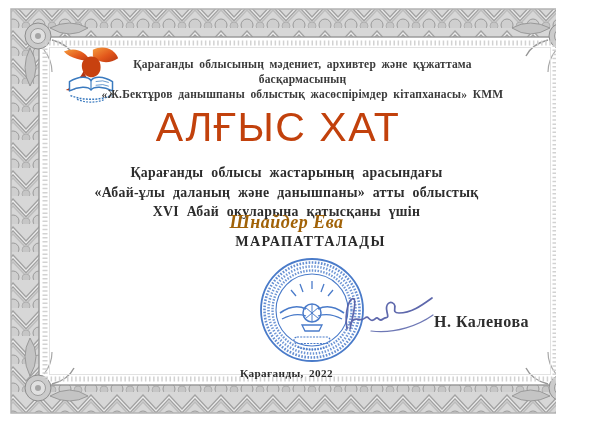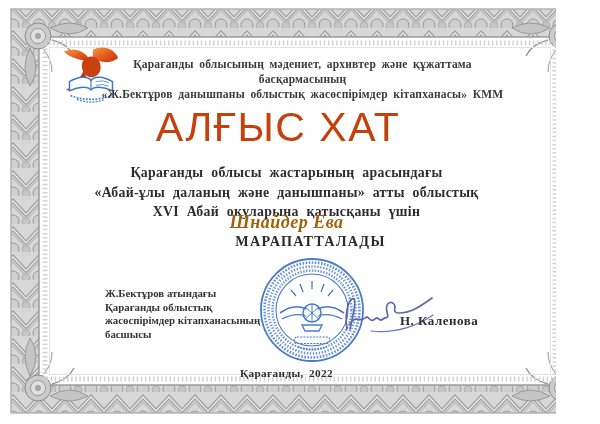--- a/index.html
+++ b/index.html
@@ -12,21 +12,21 @@
           font-size:11.5px;font-weight:700;line-height:15px;color:#3a3a3a;
           word-spacing:2.5px;letter-spacing:.2px;}
   .title{left:0;right:0;top:104px;text-align:center;
          font-family:"Liberation Sans",sans-serif;font-size:41px;font-weight:400;
          color:#c2410c;letter-spacing:1.5px;}
   .body-text{top:163px;font-size:13.8px;font-weight:700;line-height:19.5px;
              color:#2d2d2d;word-spacing:4px;letter-spacing:.3px;}
   .recipient{top:212px;font-size:18px;font-weight:700;font-style:italic;color:#a16207;letter-spacing:.5px;}
   .award{top:233px;font-size:14.2px;font-weight:700;color:#2a2a2a;letter-spacing:1.3px;margin-left:48px;}
   .signer-block{left:105px;top:287px;font-size:10.8px;font-weight:700;line-height:13.6px;color:#333333;}
-  .signer-name{left:400px;top:313px;font-size:13px;font-weight:700;color:#2d2d2d;letter-spacing:.5px;}
+  .signer-name{left:434px;top:313px;font-size:16px;font-weight:700;color:#2d2d2d;letter-spacing:.5px;}
   .footer{top:367px;font-size:11.2px;font-weight:700;color:#2d2d2d;letter-spacing:.4px;word-spacing:2px;}
   .logo{left:56px;top:46px;width:70px;height:58px;}
   .seal{left:258px;top:257px;width:108px;height:106px;}
   .signature{left:341px;top:289px;width:94px;height:46px;}
 </style>
 </head>
 <body>
 
 <div class="page">
 
@@ -90,26 +90,20 @@
 
   <div class="abs centered body-text">
     <div>Қарағанды облысы жастарының арасындағы</div>
     <div>«Абай-ұлы даланың және данышпаны» атты облыстық</div>
     <div>XVI Абай оқуларына қатысқаны үшін</div>
   </div>
 
   <div class="abs centered recipient">Шнайдер Ева</div>
   <div class="abs centered award">МАРАПАТТАЛАДЫ</div>
 
-  <div class="abs signer-block">
-    <div>Ж.Бектұров атындағы</div>
-    <div>Қарағанды облыстық</div>
-    <div>жасөспірімдер кітапханасының</div>
-    <div>басшысы</div>
-  </div>
 
   <svg class="abs seal" viewBox="0 0 108 106" aria-hidden="true">
     <g stroke="#3b70c5" fill="none" opacity="0.92">
       <circle cx="54" cy="53" r="51" stroke-width="1.8"></circle>
       <circle cx="54" cy="53" r="47.5" stroke-width="2.6" stroke-dasharray="1.6 1.5" opacity=".85"></circle>
       <circle cx="54" cy="53" r="43.5" stroke-width="2.6" stroke-dasharray="1.4 1.6" opacity=".8"></circle>
       <circle cx="54" cy="53" r="39.5" stroke-width="2.4" stroke-dasharray="1.5 1.4" opacity=".8"></circle>
       <circle cx="54" cy="53" r="36" stroke-width="1.1"></circle>
 
       <g stroke-width="1.3">

